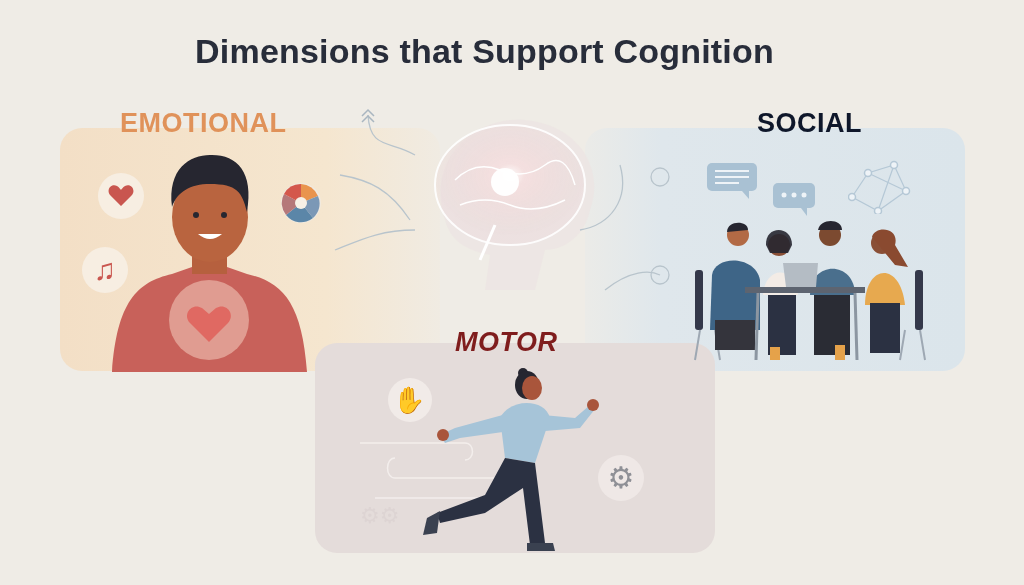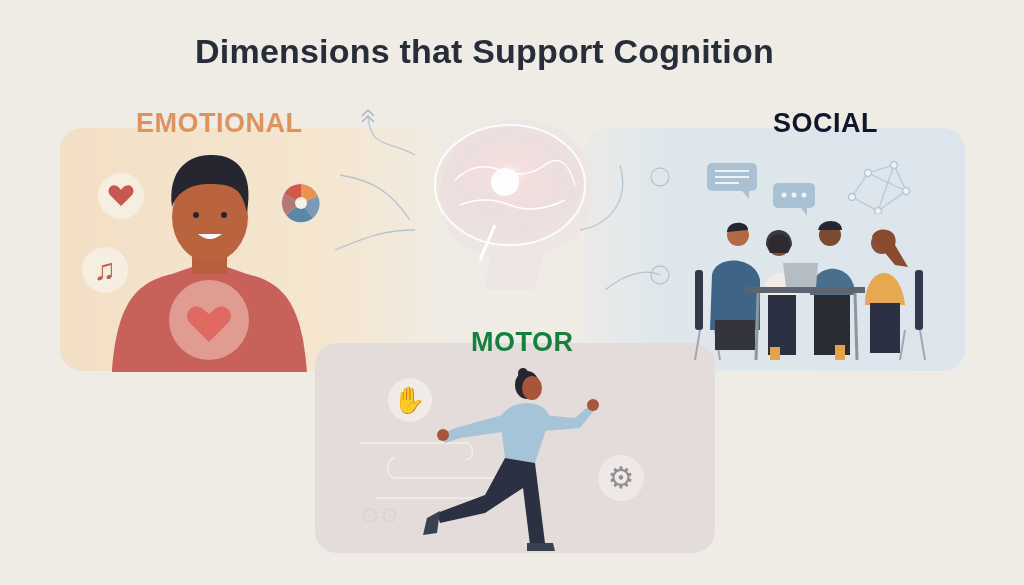--- a/index.html
+++ b/index.html
@@ -21,24 +21,24 @@
     background: linear-gradient(90deg, #f3dfc6 0%, #f5e6cf 70%, rgba(245,232,212,0.2) 100%);
   }
   .panel-social {
     left: 585px; top: 128px; width: 380px; height: 243px;
     background: linear-gradient(90deg, rgba(226,233,236,0.3) 0%, #dfe7ec 20%, #dbe5eb 100%);
   }
   .panel-motor {
     left: 315px; top: 343px; width: 400px; height: 210px;
     background: #e4dcda;
   }
-  .label { position: absolute; font-weight: bold; font-size: 27px; letter-spacing: 0.5px; margin-left: 16px; }
+  .label { position: absolute; font-weight: bold; font-size: 27px; letter-spacing: 0.5px; }
   .label-emotional { left: 120px; top: 108px; color: #e0925a; }
   .label-social { left: 757px; top: 108px; color: #0f172a; }
-  .label-motor { left: 455px; top: 327px; color: #15803d; }
+  .label-motor { left: 455px; top: 327px; color: #7f1d1d; font-style: italic; }
 
   .brain {
     position: absolute; left: 405px; top: 100px; width: 220px; height: 200px;
   }
   .icon-bubble {
     position: absolute; border-radius: 50%; background: #f7eee2;
     display: flex; align-items: center; justify-content: center;
   }
   .abs { position: absolute; }
 </style>

